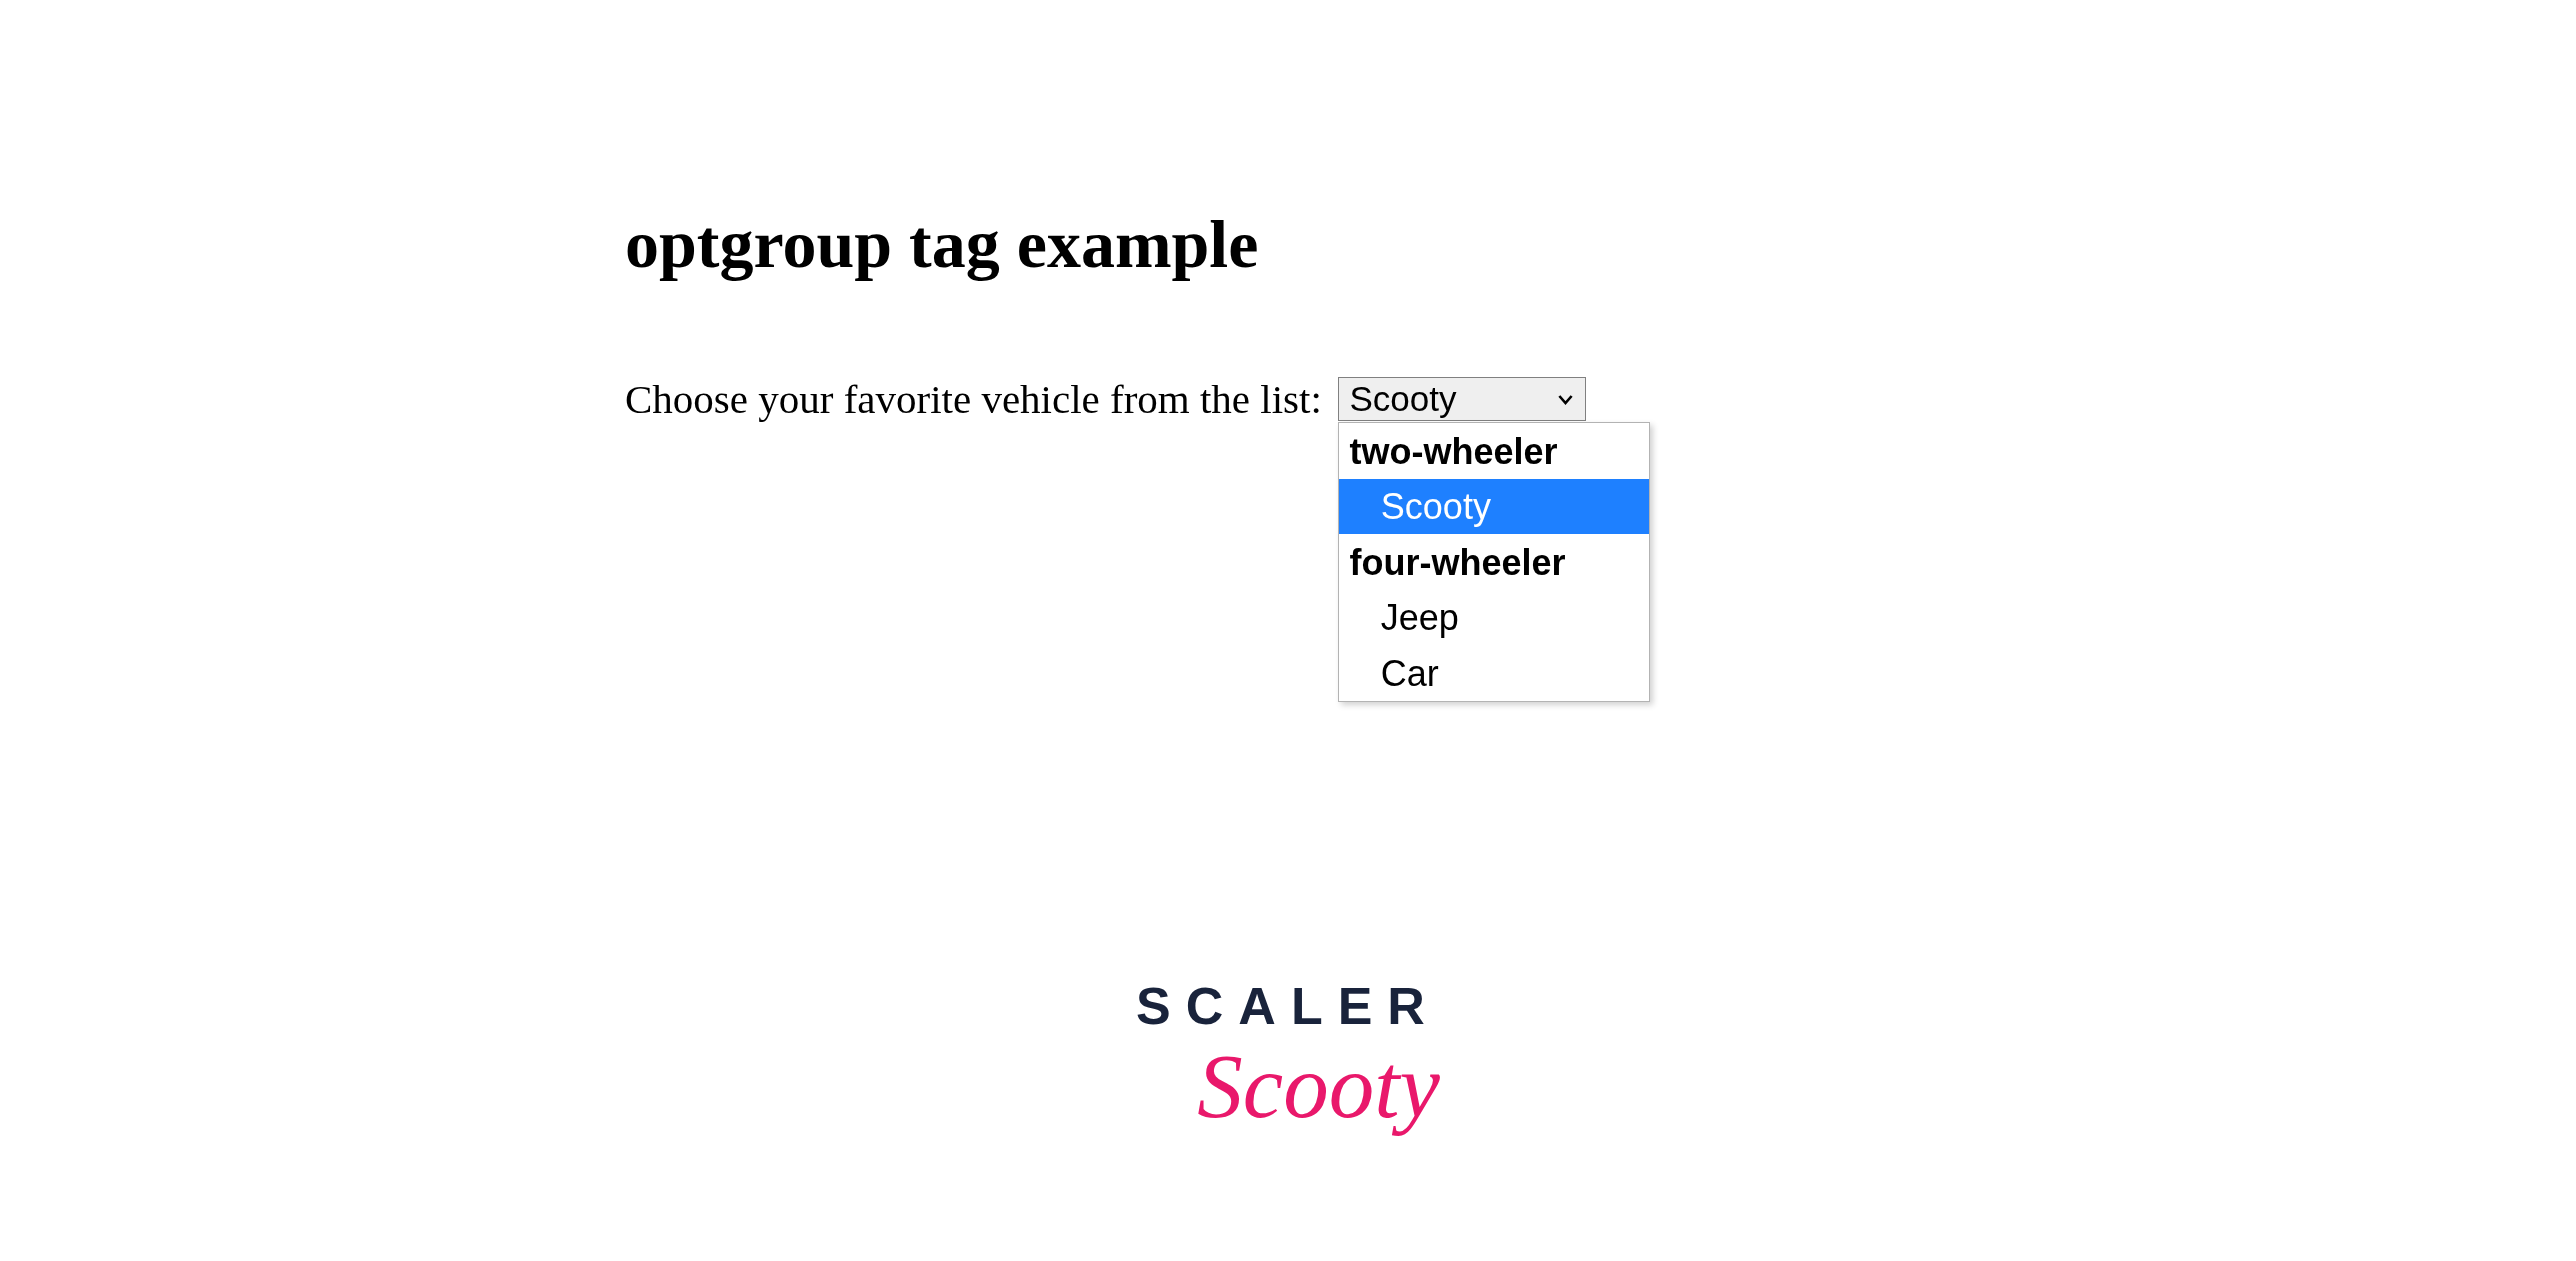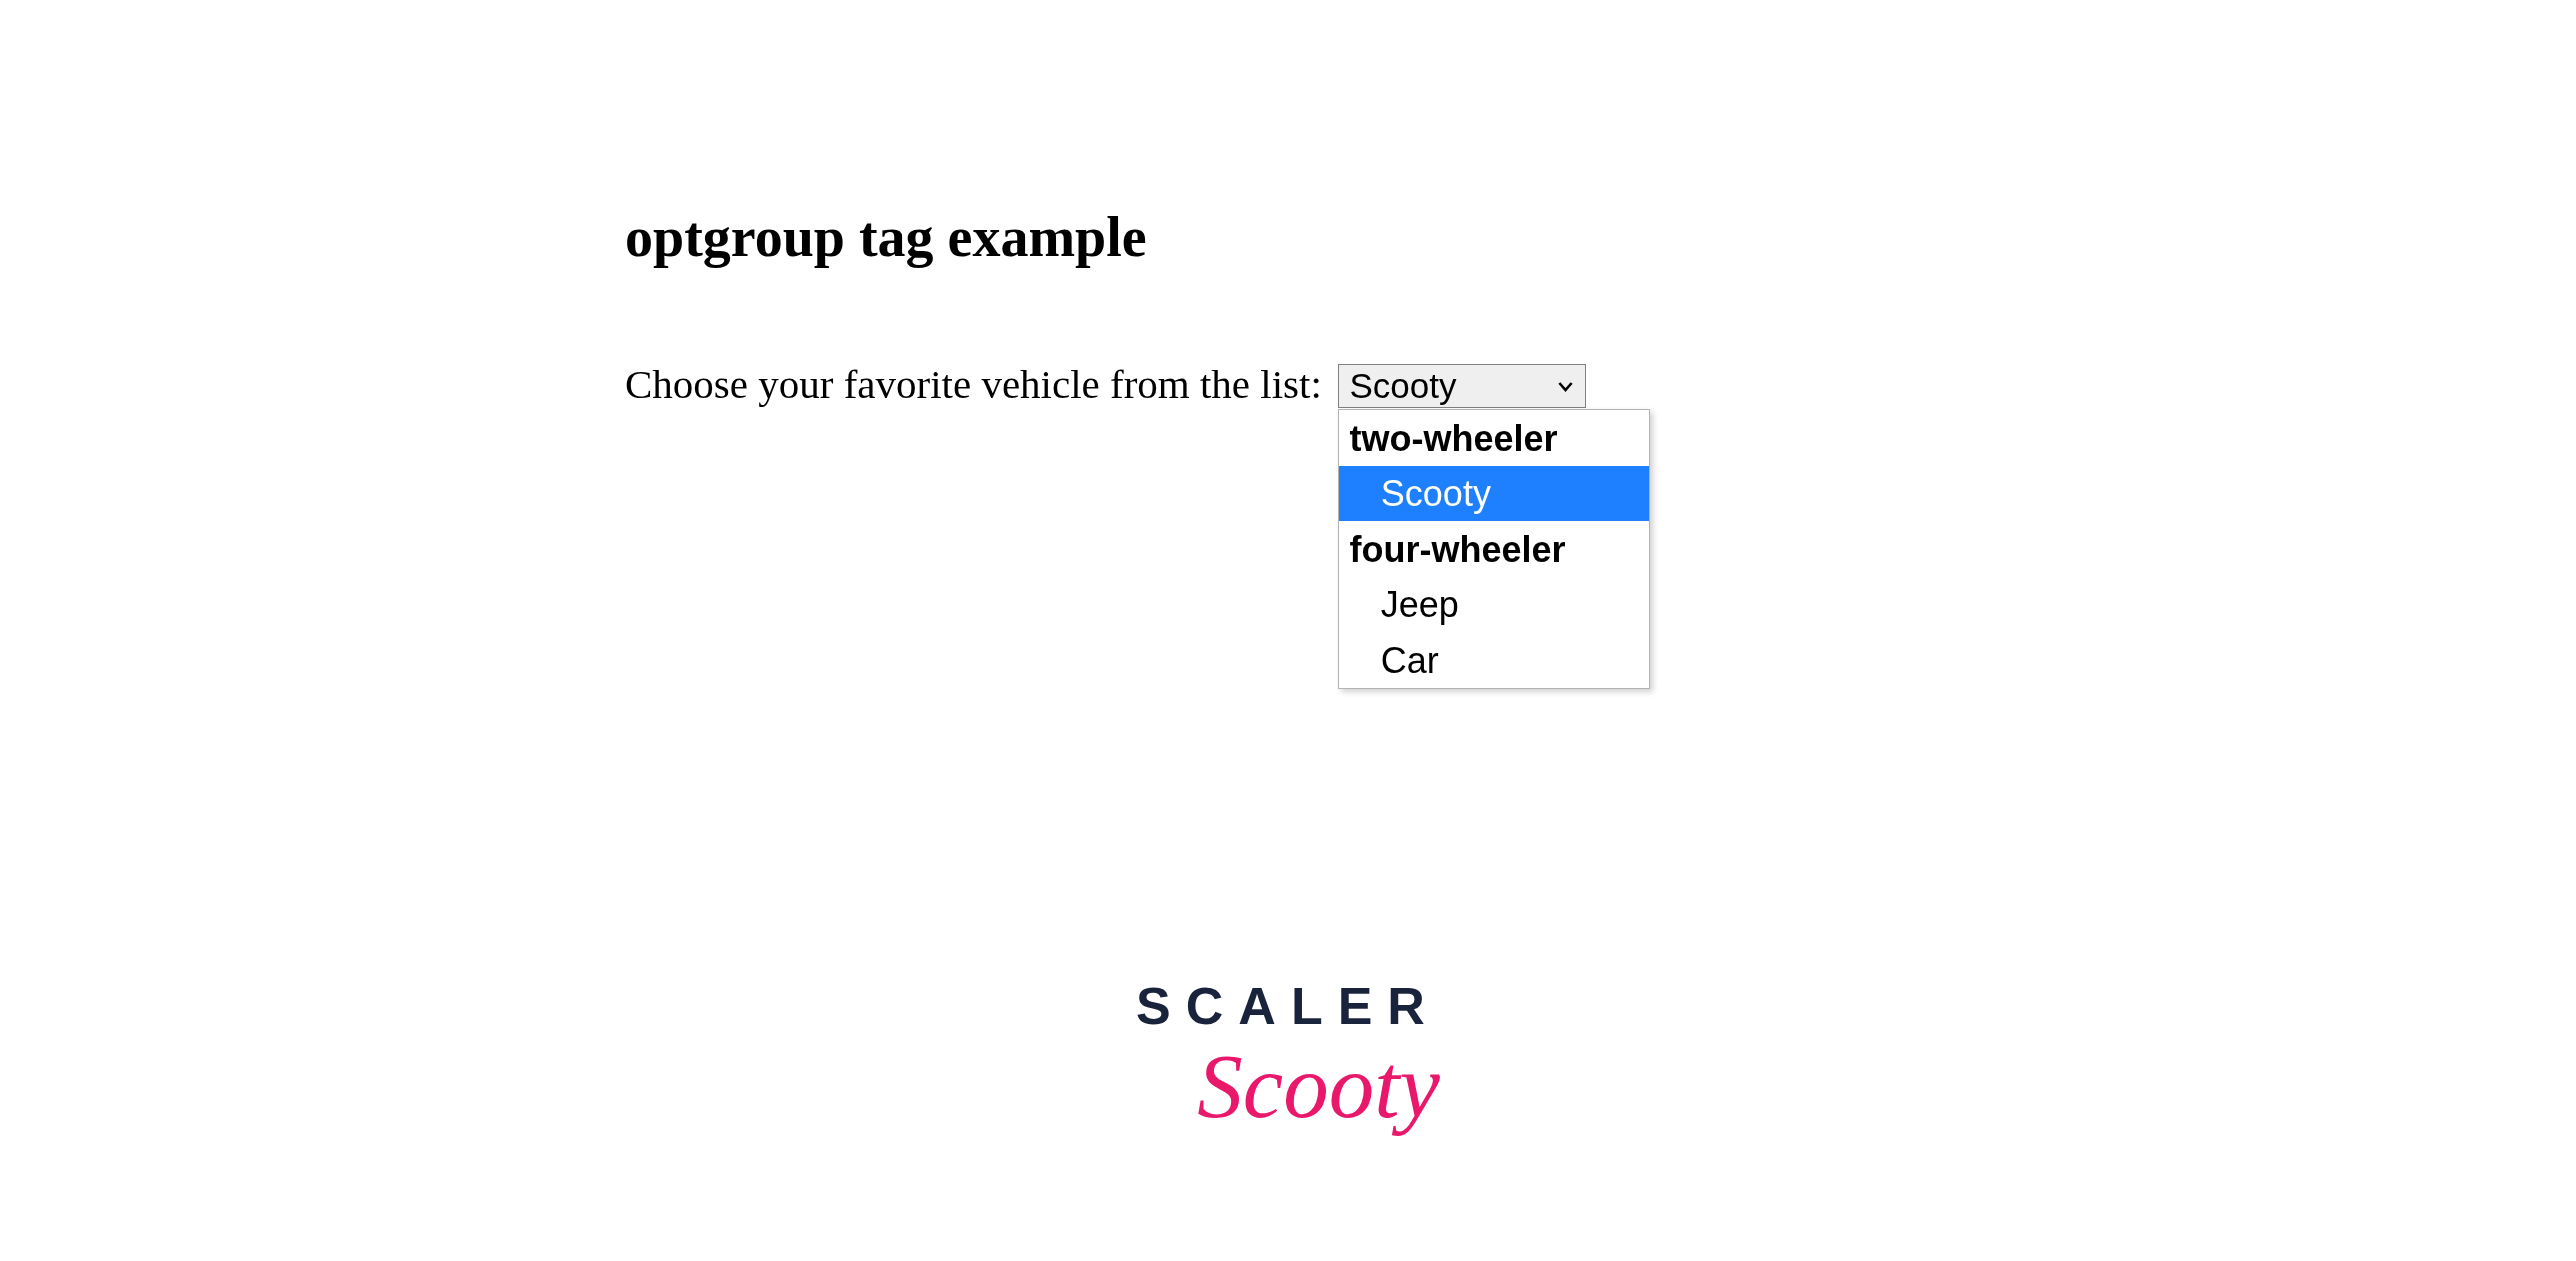--- a/index.html
+++ b/index.html
@@ -13,29 +13,29 @@
       width: 2576px;
       height: 1261px;
       position: relative;
     }
     .content {
       position: absolute;
       left: 625px;
       top: 205px;
     }
     .heading {
-      font-size: 56px;
+      font-size: 68px;
       font-weight: bold;
       color: #000;
       margin-bottom: 91px;
       font-family: "Times New Roman", Times, serif;
     }
     .form-row {
       display: flex;
-      align-items: flex-end;
+      align-items: center;
       font-size: 41px;
       color: #000;
       position: relative;
     }
     .label {
       font-family: "Times New Roman", Times, serif;
       font-size: 41px;
     }
     .select-wrapper {
       position: relative;

